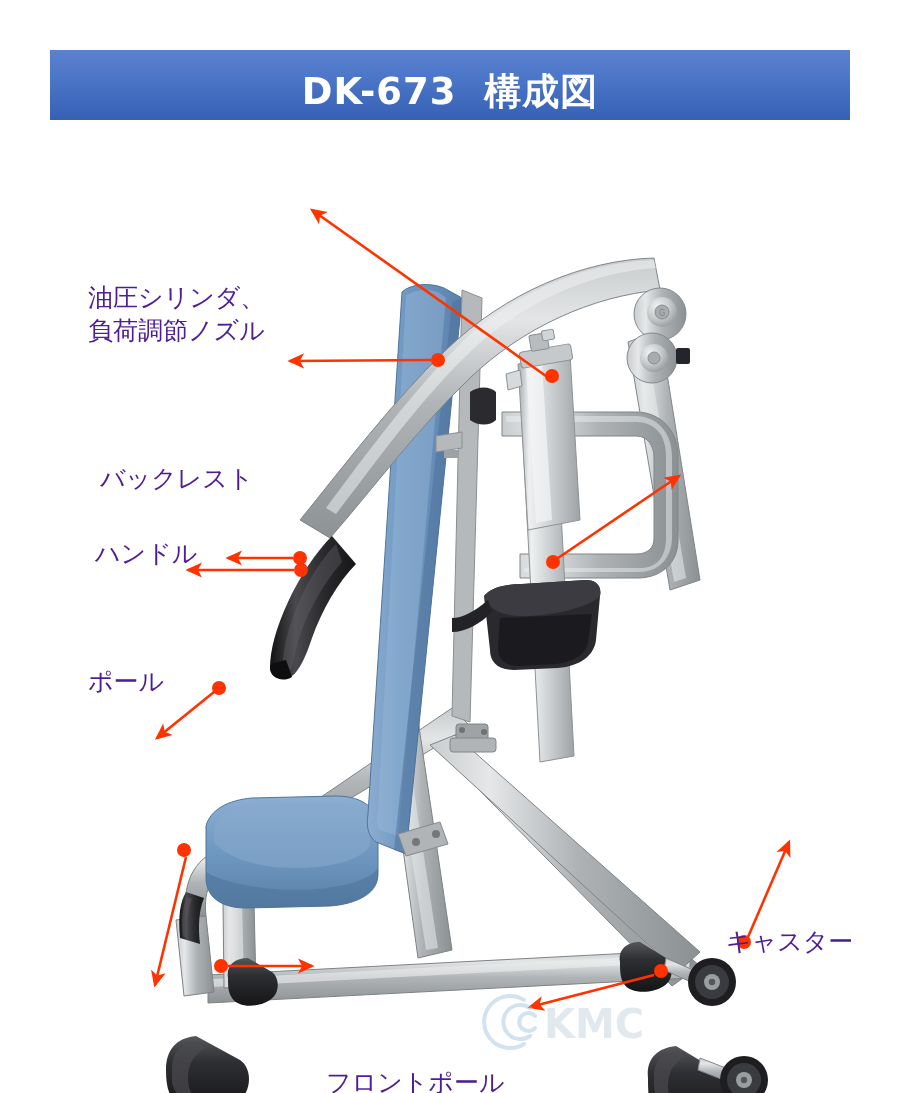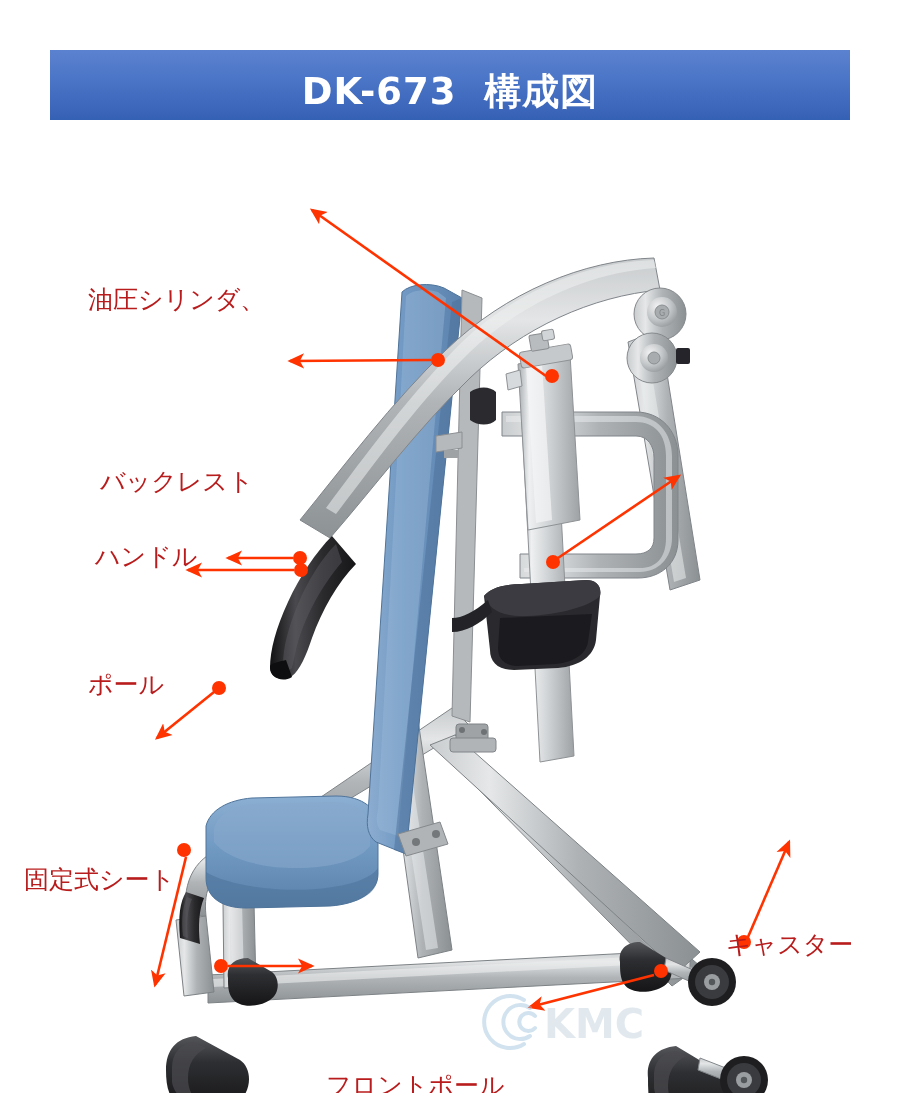--- a/index.html
+++ b/index.html
@@ -54,25 +54,25 @@
     left: 0;
     top: 0;
     width: 900px;
     height: 973px;
   }
   #callout-svg { pointer-events: none; }
 
   
   .callout-label {
     position: absolute;
-    color: #b91c1c;
+    color: #4c1d95;
     font-size: 25px;
     line-height: 1.30;
     white-space: pre;
-    font-family: Liberation Sans, sans-serif;
+    font-family: Liberation Mono, monospace;
   }
   .callout-label.two-line { line-height: 1.32; }
 
   #label-cylinder      { left: 88px;  top: 163px; }
   #label-backrest      { left: 100px; top: 345px; }
   #label-handle        { left: 95px;  top: 420px; text-align: center; }
   #label-pole          { left: 88px;  top: 548px; }
   #label-drinkholder   { left: 650px; top: 436px; }
   #label-seat          { left: 24px;  top: 743px; }
   #label-caster        { left: 726px; top: 808px; }
@@ -395,29 +395,28 @@
 
     <svg id="watermark" viewBox="0 0 170 80">
       <g opacity="0.55" fill="none" stroke="#9fc4dd" stroke-width="4" stroke-linecap="round">
         <path d="M 42 18 A 26 26 0 1 0 42 62"></path>
         <path d="M 48 26 A 17 17 0 1 0 48 54"></path>
         <path d="M 53 34 A 9 9 0 1 0 53 46"></path>
       </g>
       <text x="62" y="56" font-size="40" font-weight="bold" fill="#b9ccd9" opacity="0.5" font-family="'DejaVu Sans','Liberation Sans',sans-serif">KMC</text>
     </svg>
 
-    <div class="callout-label two-line" id="label-cylinder"><span>油圧シリンダ、</span><br></div>
+    <div class="callout-label two-line" id="label-cylinder"><span>油圧シリンダ、</span><br><span>負荷調節ノズル</span></div>
 
     <div class="callout-label" id="label-backrest">バックレスト</div>
 
     <div class="callout-label" id="label-handle">ハンドル</div>
 
     <div class="callout-label" id="label-pole">ポール</div>
 
 
-    <div class="callout-label" id="label-seat">固定式シート</div>
 
     <div class="callout-label" id="label-caster">キャスター</div>
 
     <div class="callout-label" id="label-frontpole">フロントポール</div>
 
   </div>
 </div>
 
 </body></html>

